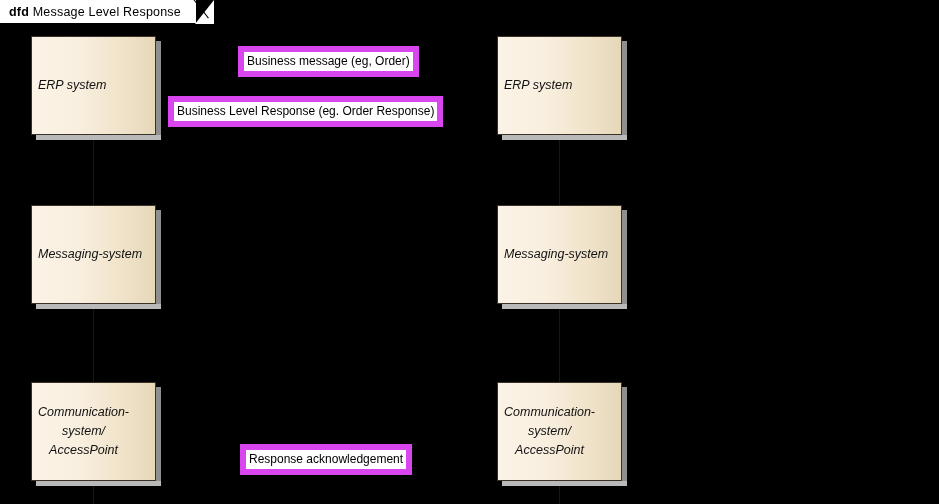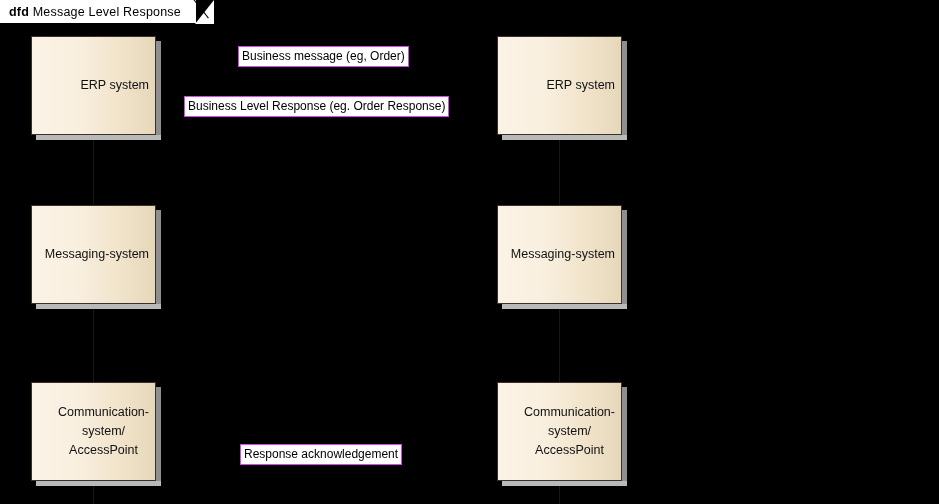--- a/index.html
+++ b/index.html
@@ -69,43 +69,44 @@
   }
 
   
   .node{
     position:absolute;
     box-sizing:border-box;
     border:1px solid #3a3228;
     background:linear-gradient(to right,#fbf3e6 0%,#f9efdf 38%,#efe2c8 76%,#e6d7b9 100%);
     display:flex;
     align-items:center;
-    justify-content:flex-end;
+    justify-content:flex-start;
     text-align:center;
     z-index:3;
+    font-style:italic;
   }
   .node .node-label{
     font-size:12.5px;
     color:#111111;
     line-height:19px;
     white-space:pre-line;
     padding:0 6px;
   }
   .node-shadow{
     position:absolute;
     background:#b9b9b9;
     z-index:2;
   }
   .node-shadow.dark{ background:#8f8f8f; }
 
   
   .msg-label{
     position:absolute;
     background:#ffffff;
-    border:1px solid #d946ef;
+    border:6px solid #d946ef;
     box-sizing:border-box;
     font-size:12px;
     color:#000000;
     line-height:16px;
     padding:1px 3px 2px 3px;
     white-space:nowrap;
     z-index:4;
   }
 </style>
 </head>
@@ -153,21 +154,21 @@
   <div class="node" style="left:497px; top:382px; width:125px; height:99px;">
     <span class="node-label">Communication-
 system/
 AccessPoint</span>
   </div>
 
   <div class="msg-label" style="left:238px; top:46px;">
     <span>Business message (eg, Order)</span>
   </div>
 
-  <div class="msg-label" style="left:184px; top:96px;text-align:right;">
+  <div class="msg-label" style="left:168px; top:96px;text-align:right;">
     <span>Business Level Response (eg. Order Response)</span>
   </div>
 
 
   <div class="msg-label" style="left:240px; top:444px;">
     <span>Response acknowledgement</span>
   </div>
 
   <div id="frame-tab">
     <div class="tab-body">

